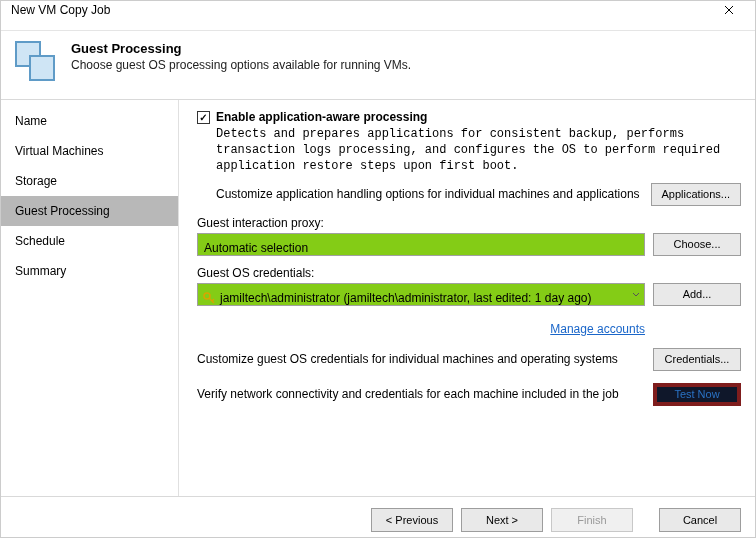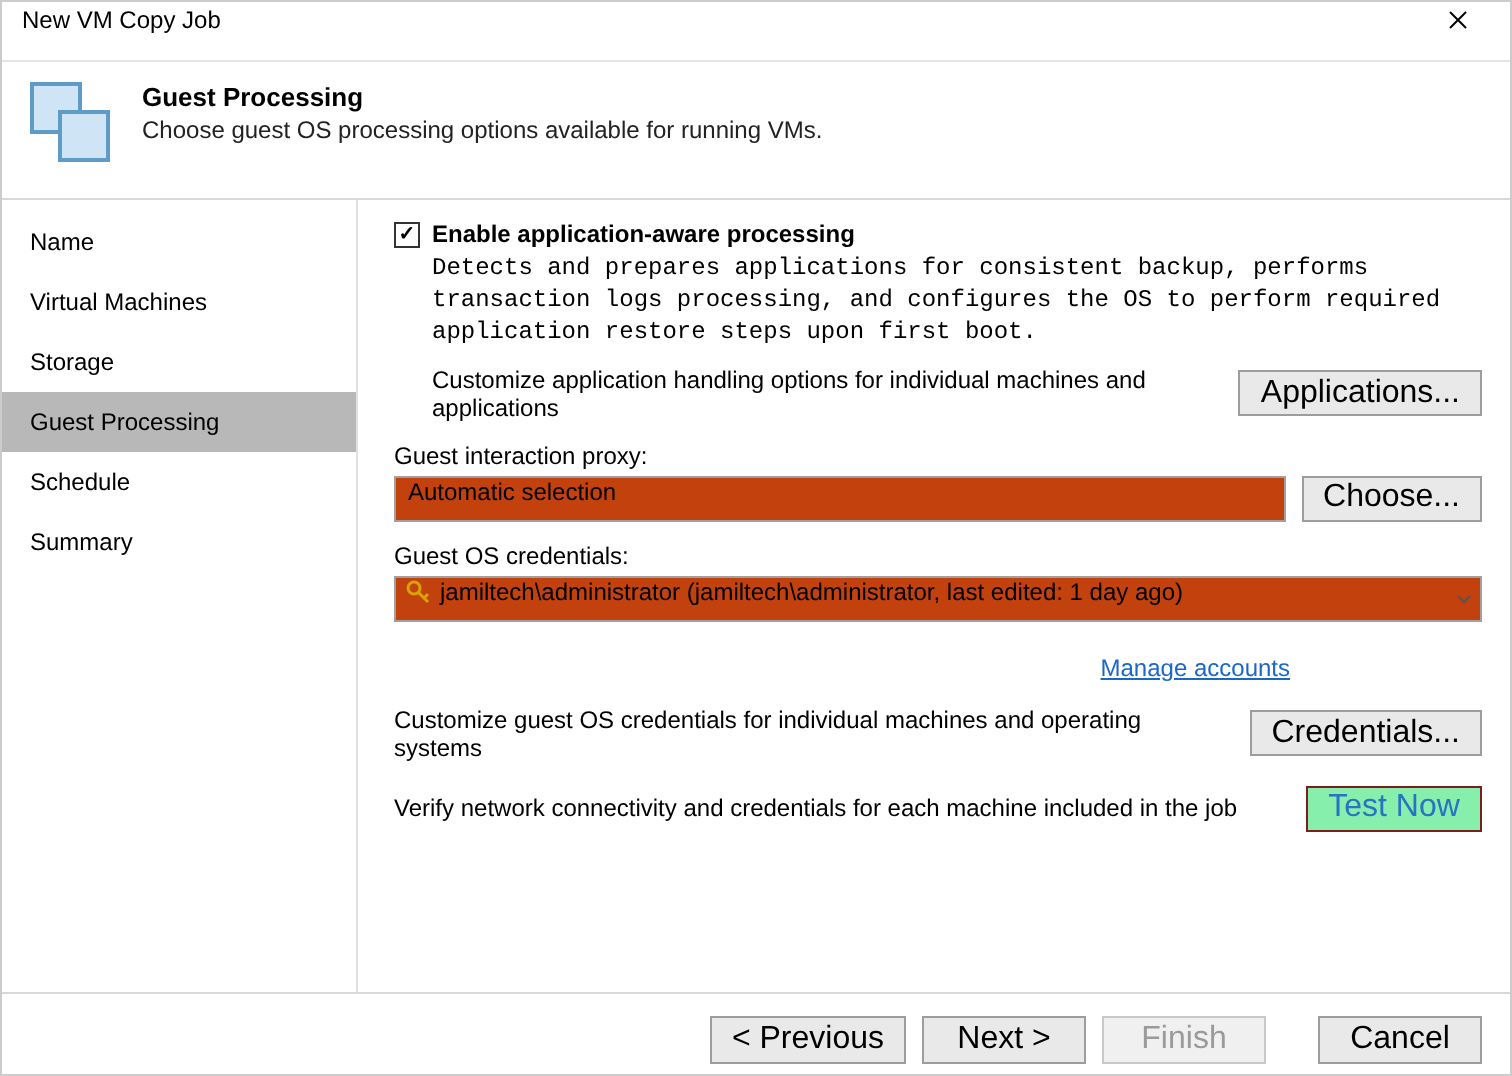--- a/index.html
+++ b/index.html
@@ -88,24 +88,24 @@
   .label { margin-bottom: 3px; }
   .field-row {
     display: flex;
     align-items: center;
     gap: 8px;
   }
   .textfield, .combofield {
     flex: 1;
     height: 23px;
     border: 1px solid #a0a0a0;
-    background: #c2410c;
+    background: #84cc16;
     padding: 0 6px;
     display: flex;
-    align-items: flex-start;
+    align-items: flex-end;
     font-size: 12px;
     overflow: hidden;
     white-space: nowrap;
   }
   .combofield {
     position: relative;
     padding-left: 4px;
   }
   .combofield .chev {
     position: absolute;
@@ -118,37 +118,37 @@
     display: inline-flex;
     align-items: center; justify-content: center;
     color: #d9a400;
     font-size: 12px;
   }
   .btn {
     min-width: 88px;
     height: 23px;
     border: 1px solid #9d9d9d;
     background: #e9e9e9;
-    font-size: 16px;
+    font-size: 11px;
     cursor: pointer;
     padding: 0 10px;
     display: inline-flex;
     align-items: center;
     justify-content: center;
   }
   .btn:disabled {
     color: #9a9a9a;
     border-color: #c8c8c8;
     background: #f0f0f0;
     cursor: default;
   }
   .btn.primary {
-    border: 1px solid #7f1d1d;
+    border: 4px solid #7f1d1d;
     color: #2a72c4;
-    background: #86efac;
+    background: #0f172a;
   }
   .link {
     color: #1a66c9;
     text-decoration: underline;
     cursor: pointer;
   }
   .right-align { text-align: right; margin-top: 16px; }
   .text-row { margin-top: 12px; display: flex; align-items: center; gap: 8px; }
   .text-row .txt { flex: 1; }
   .footer {
@@ -229,20 +229,21 @@
                 <path d="M6 6 L11 11 M9 9 L11 7" stroke="#d9a400" stroke-width="1.5"></path>
               </svg>
           </span>
           <span>jamiltech\administrator (jamiltech\administrator, last edited: 1 day ago)</span>
           <span class="chev">
             <svg width="8" height="6" viewBox="0 0 8 6">
                 <path d="M1 1 L4 4 L7 1" stroke="#555" fill="none" stroke-width="1"></path>
               </svg>
           </span>
         </div>
+        <button class="btn">Add...</button>
       </div>
       <div class="right-align" style="padding-right:96px;">
         <span class="link">Manage accounts</span>
       </div>
     </div>
 
     <div class="text-row">
       <div class="txt">Customize guest OS credentials for individual machines and operating systems</div>
       <button class="btn">Credentials...</button>
     </div>

